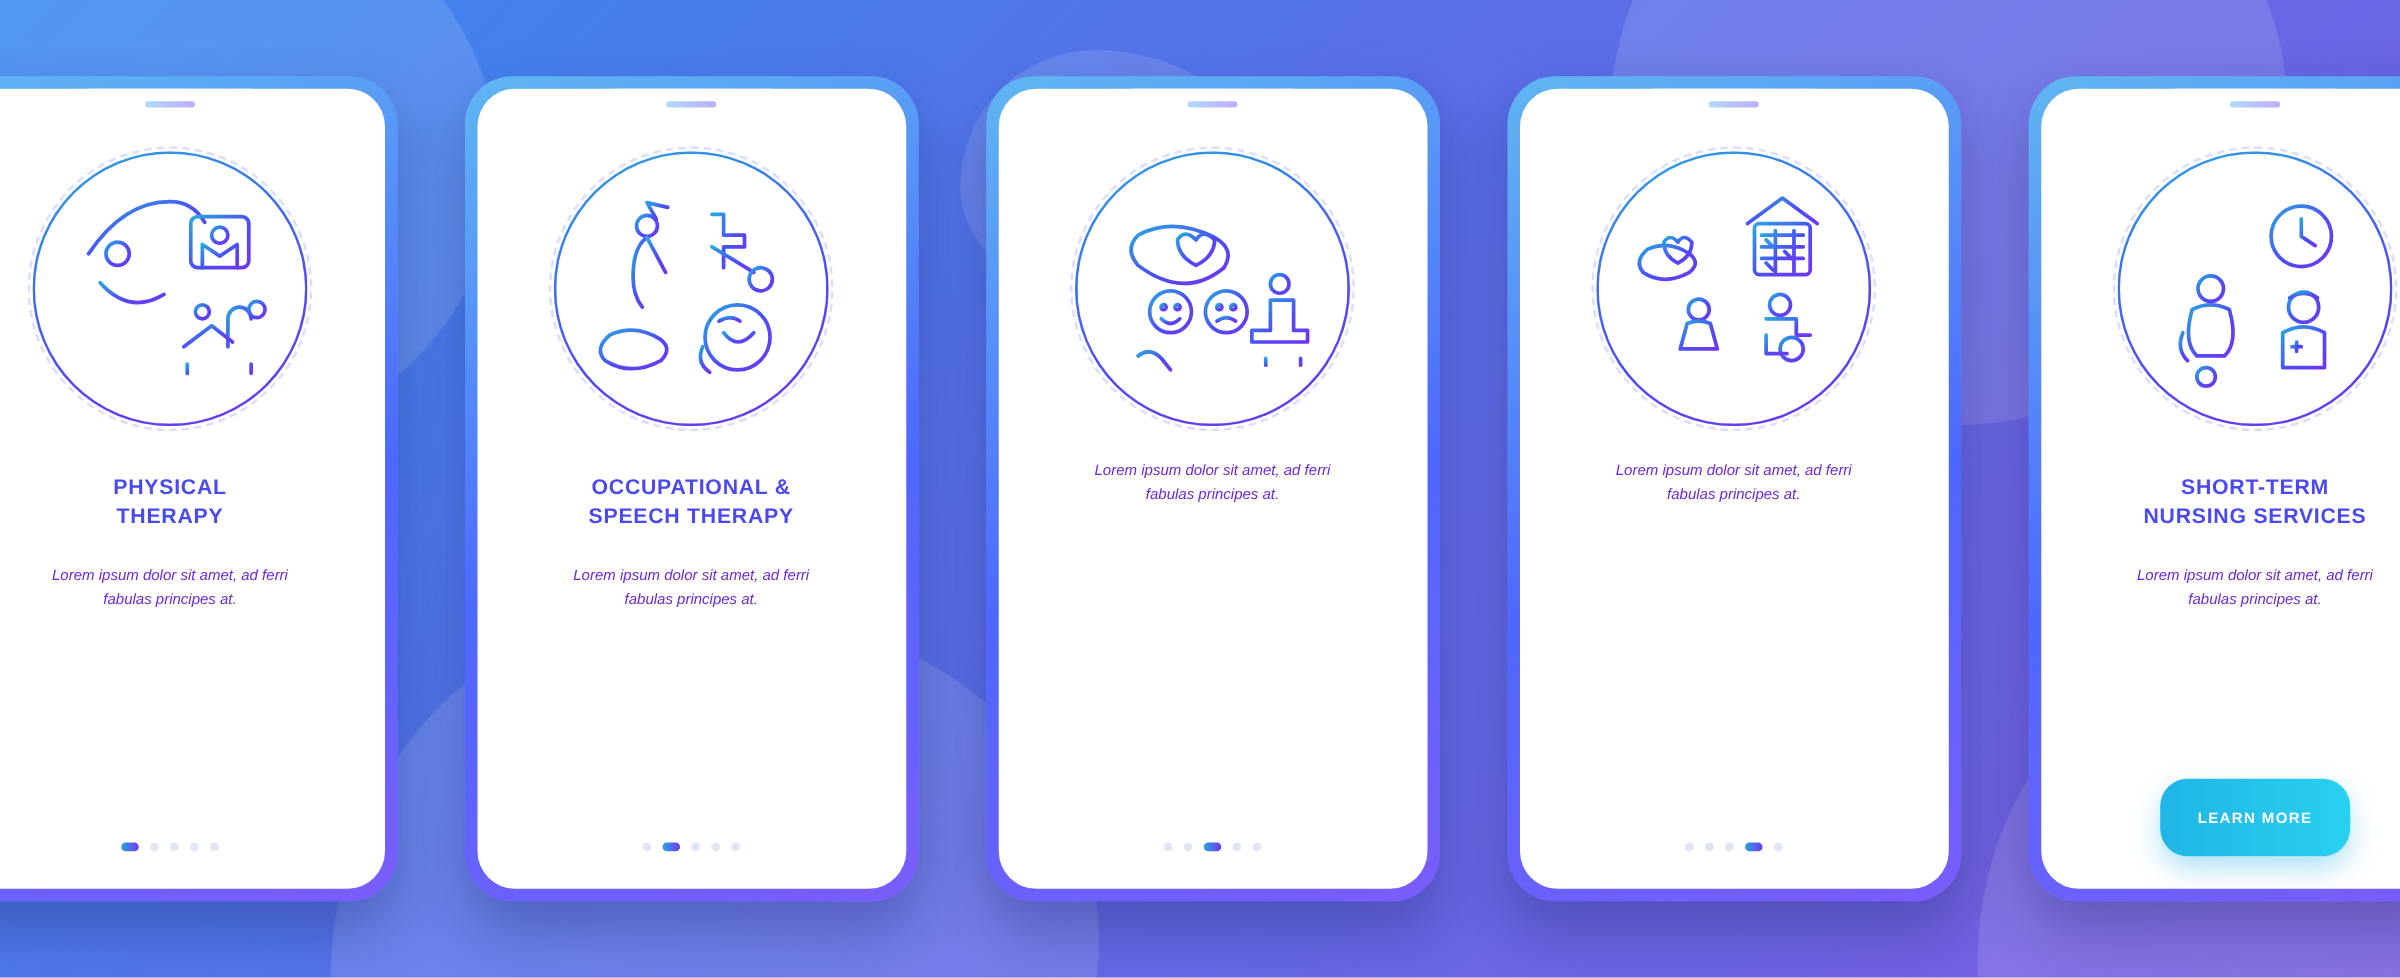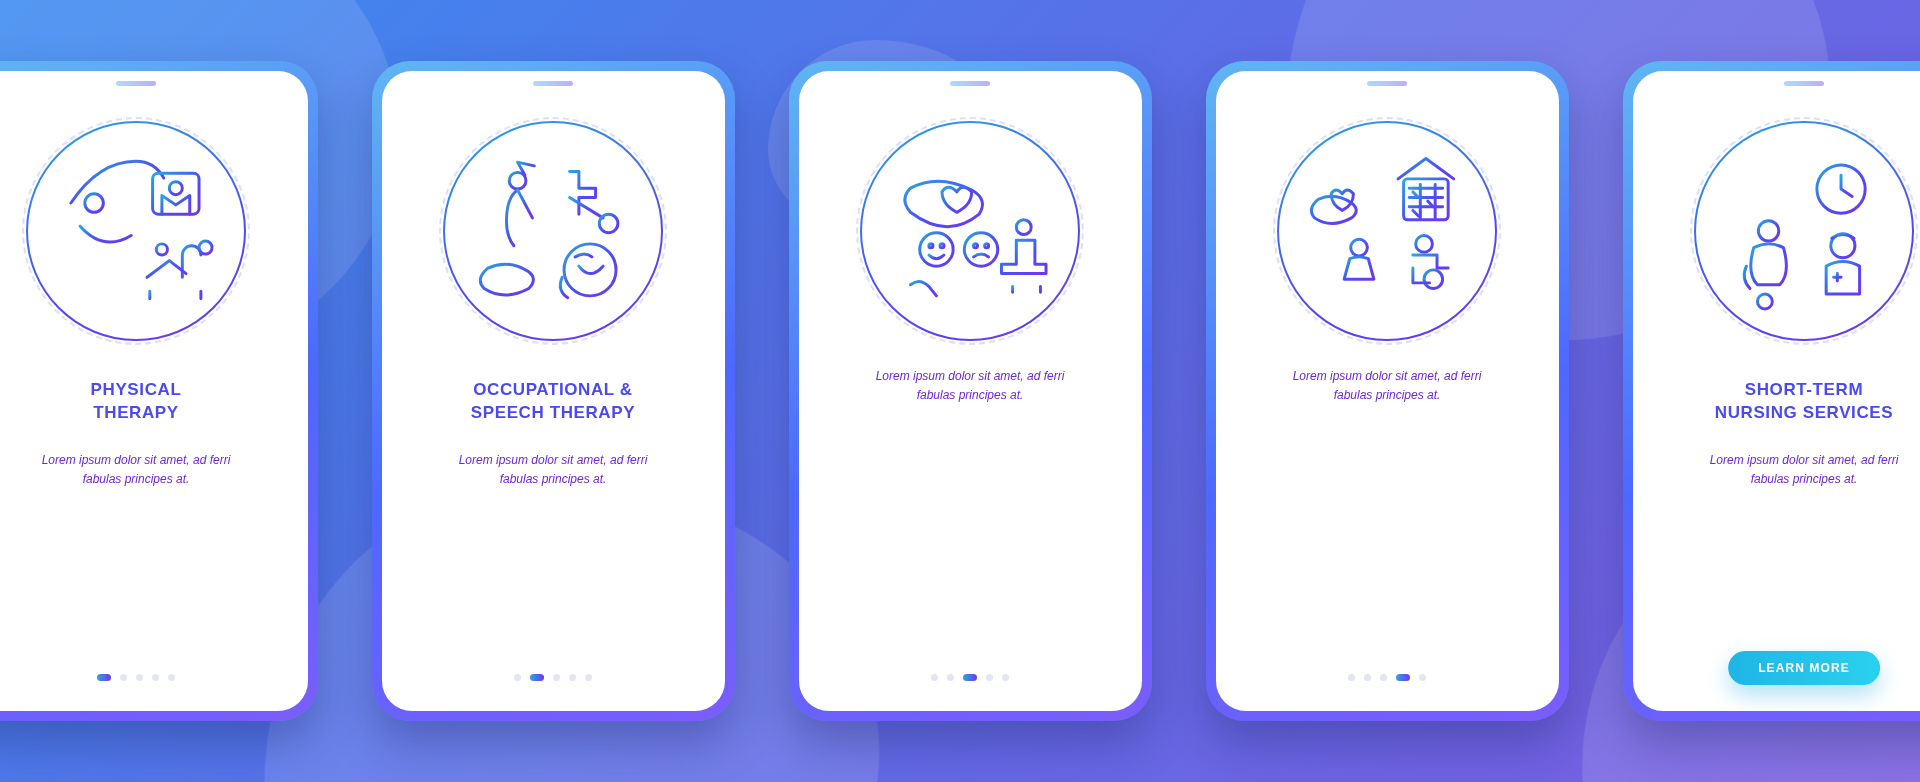--- a/index.html
+++ b/index.html
@@ -125,21 +125,21 @@
     background: #e2e5f2;
   }
   .dot.active {
     width: 14px; border-radius: 4px;
     background: linear-gradient(90deg,#2aa6e0,#7036f0);
   }
   .cta {
     position: absolute;
     bottom: 26px;
     left: 50%; transform: translateX(-50%);
-    padding: 10px 30px;
+    padding: 24px 30px;
     border-radius: 22px;
     background: linear-gradient(90deg,#1fb5e6,#2ad1ef);
     color: #fff;
     font-size: 12px;
     font-weight: 700;
     letter-spacing: 1.1px;
     border: none;
     cursor: pointer;
     box-shadow: 0 10px 22px rgba(30,170,230,0.35);
   }

